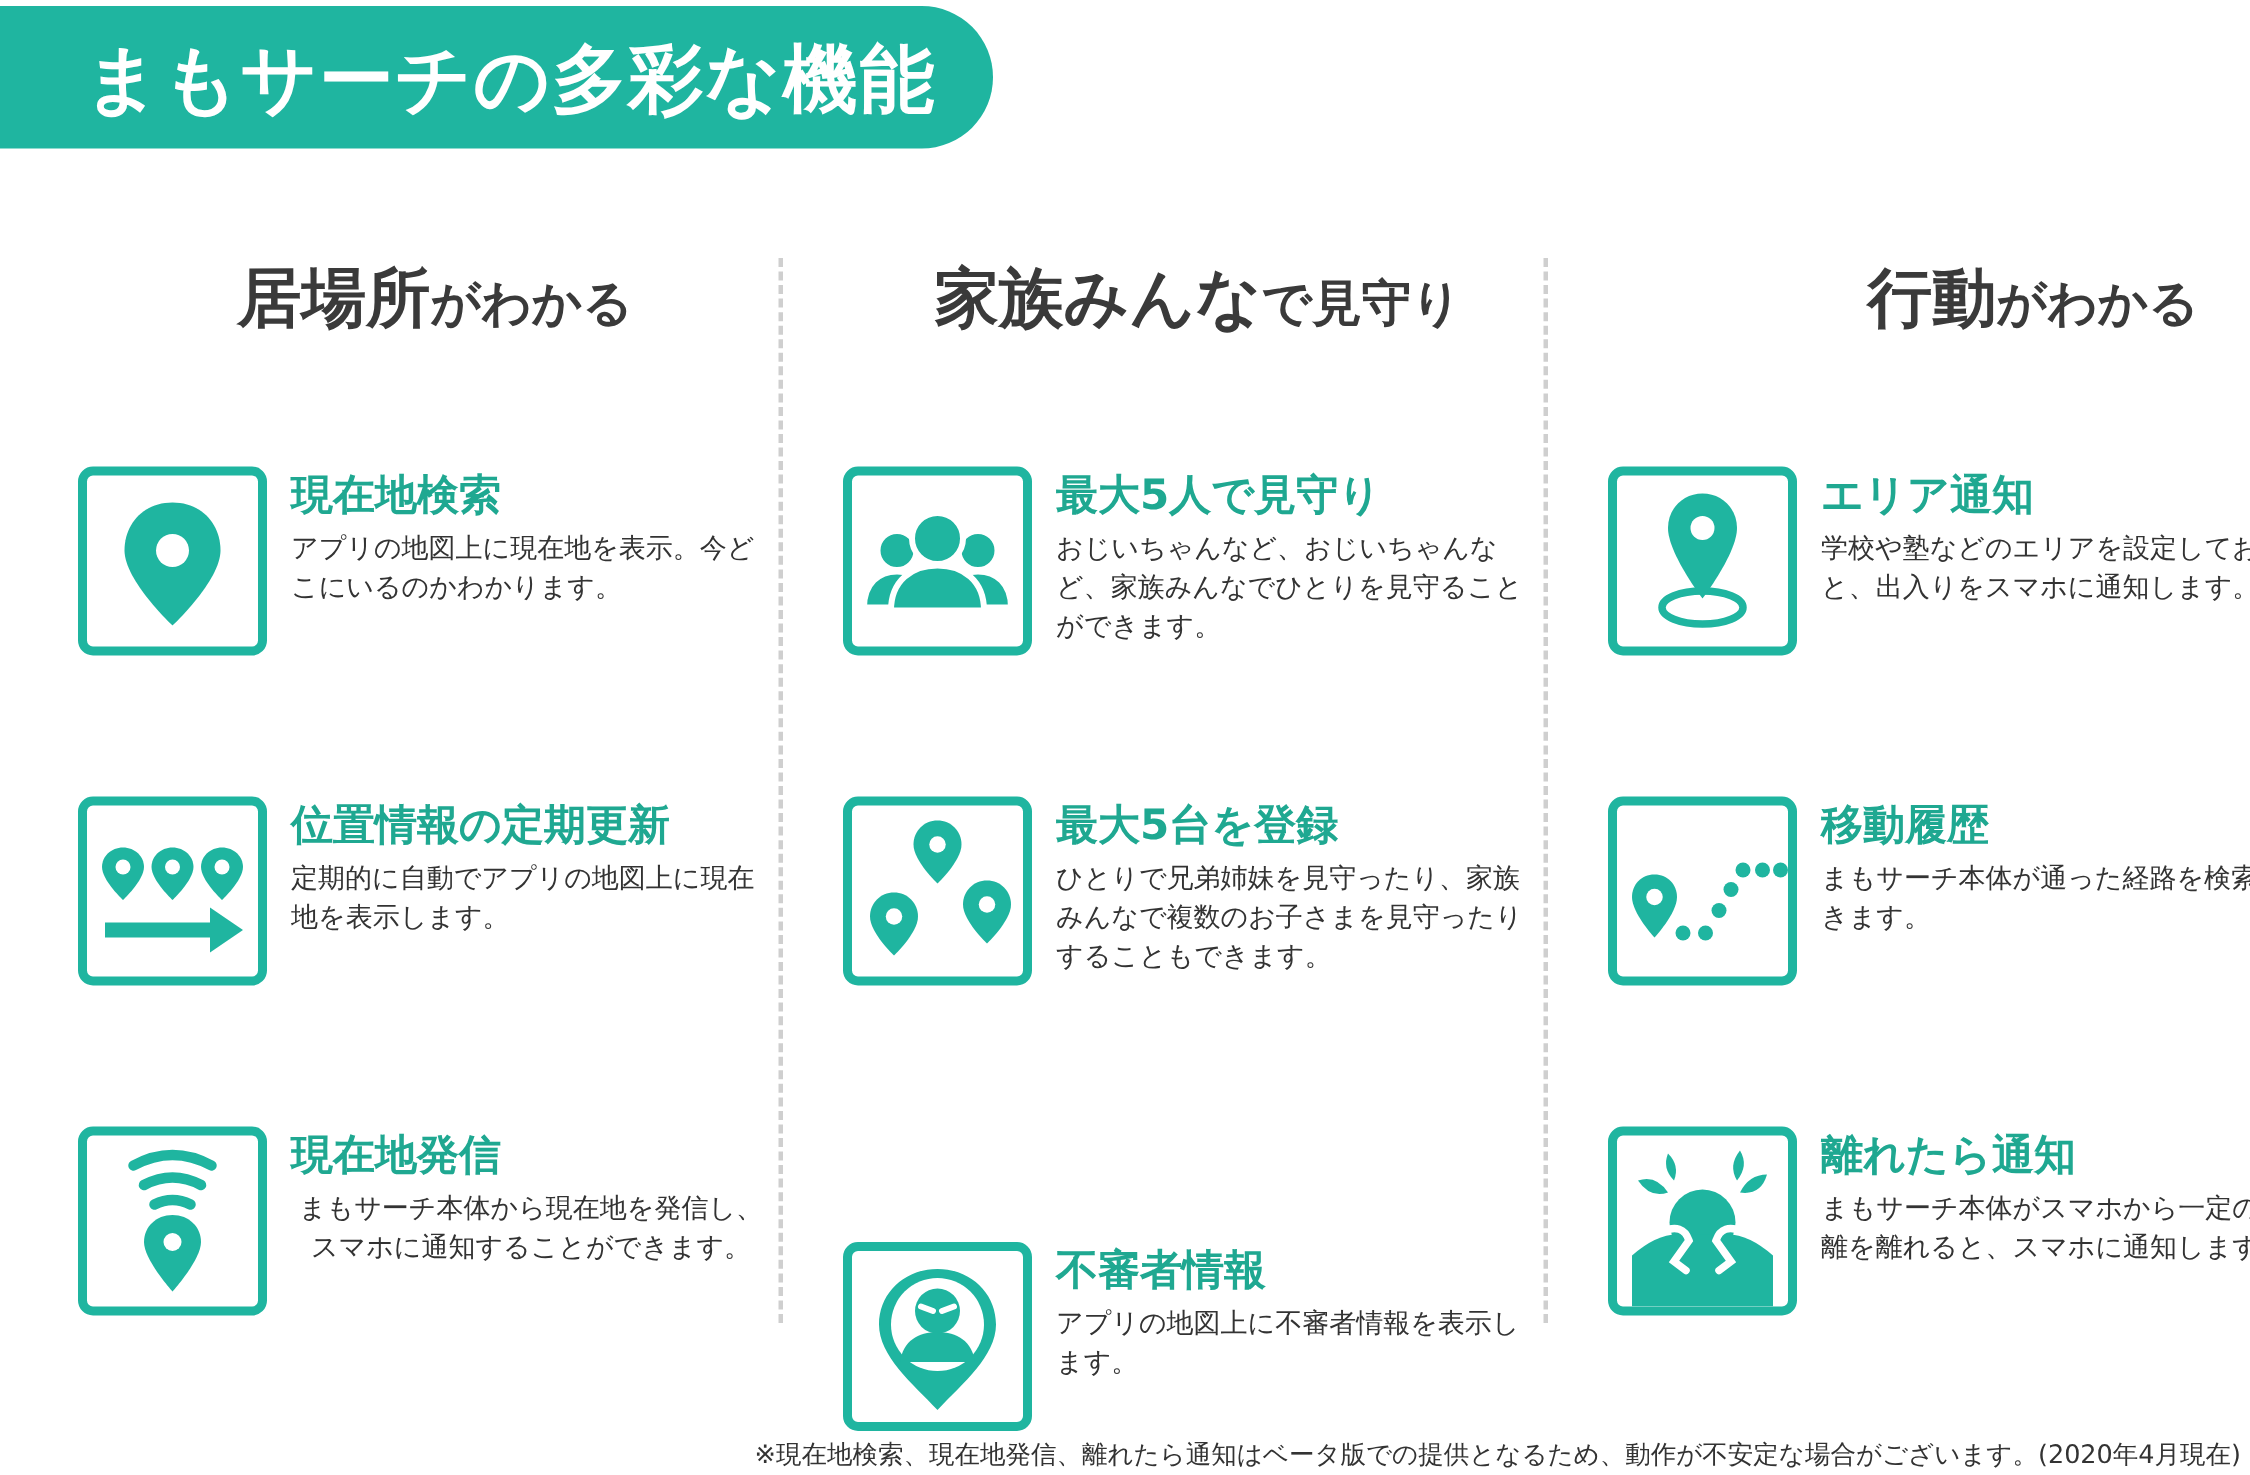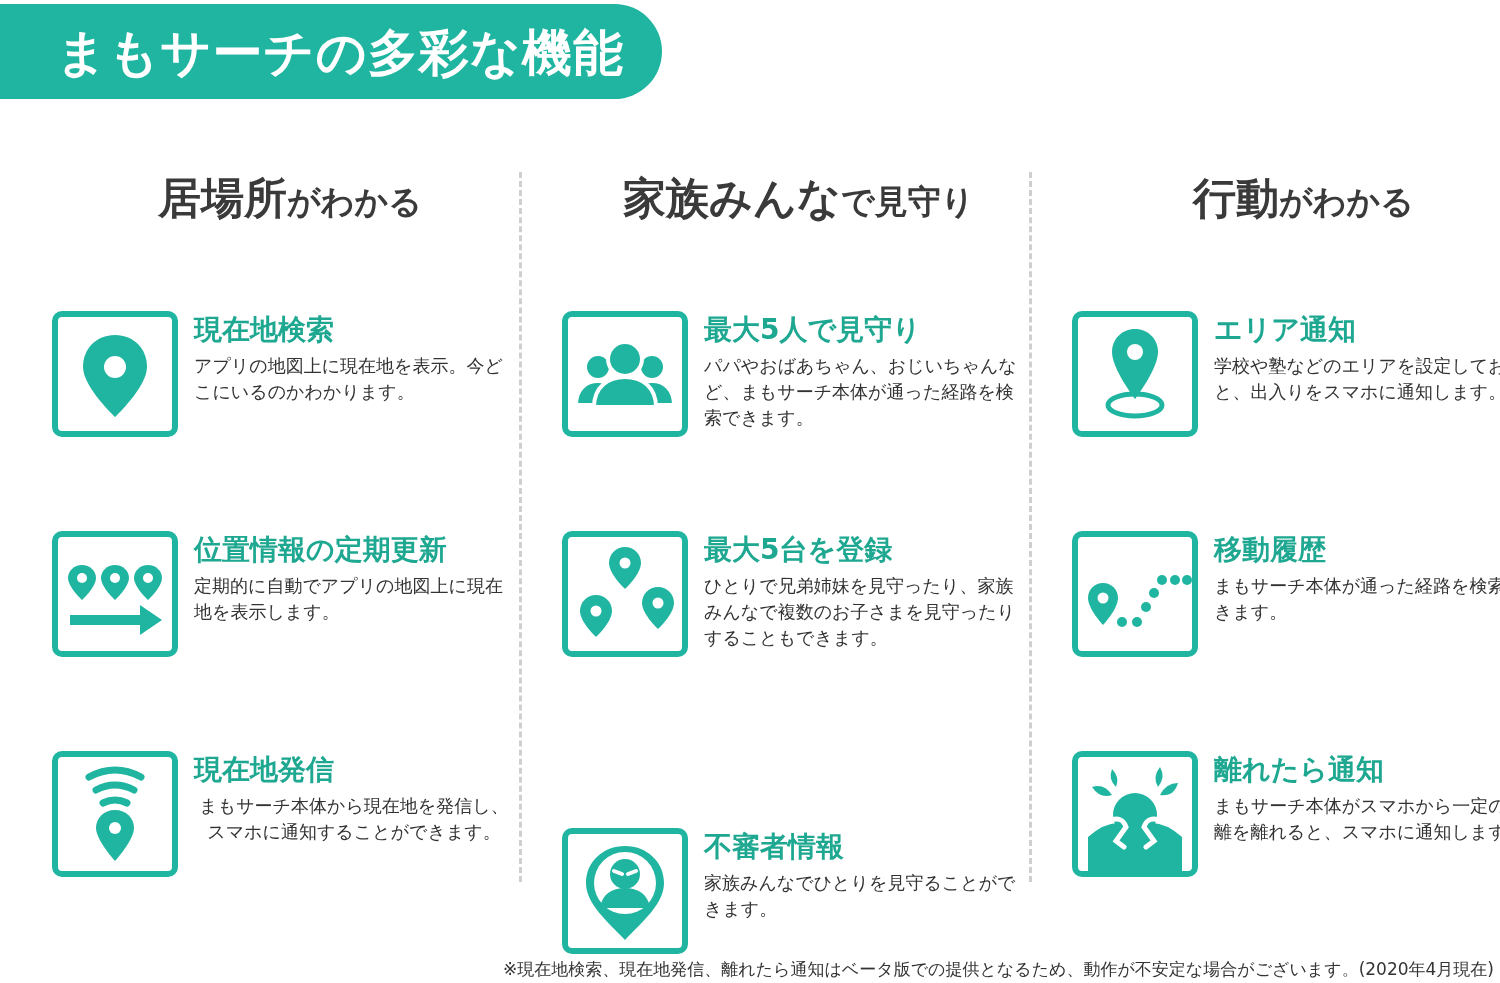--- a/index.html
+++ b/index.html
@@ -118,21 +118,21 @@
         <circle cx="30" cy="50" r="13"></circle>
         <path d="M8 88 C8 72 18 64 30 64 C42 64 52 72 52 88 Z"></path>
         <circle cx="84" cy="50" r="13"></circle>
         <path d="M62 88 C62 72 72 64 84 64 C96 64 106 72 106 88 Z"></path>
         <circle cx="57" cy="42" r="17"></circle>
         <path d="M26 90 C26 70 40 60 57 60 C74 60 88 70 88 90 Z"></path>
       </g>
     </svg>
   </div>
   <div class="card-title">最大5人で見守り</div>
-  <div class="card-desc">パパやおばあちゃん、おじいちゃんなど、まもサーチ本体が通った経路を検索できます。</div>
+  <div class="card-desc">おじいちゃんなど、おじいちゃんなど、家族みんなでひとりを見守ることができます。</div>
 </div>
 
 <div class="card" style="left:562px; top:531px;">
   <div class="icon-box">
     <svg viewBox="0 0 114 114">
       <g fill="#1fb5a0">
         <path d="M57 10 C48 10 41 17 41 26 C41 37 57 52 57 52 C57 52 73 37 73 26 C73 17 66 10 57 10 Z"></path>
         <path d="M28 58 C19 58 12 65 12 74 C12 85 28 100 28 100 C28 100 44 85 44 74 C44 65 37 58 28 58 Z"></path>
         <path d="M90 50 C81 50 74 57 74 66 C74 77 90 92 90 92 C90 92 106 77 106 66 C106 57 99 50 90 50 Z"></path>
       </g>
@@ -151,24 +151,24 @@
   <div class="icon-box">
     <svg viewBox="0 0 114 114">
       <path d="M57 12 C35 12 18 28 18 49 C18 70 40 88 57 106 C74 88 96 70 96 49 C96 28 79 12 57 12 Z" fill="#1fb5a0"></path>
       <circle cx="57" cy="49" r="31" fill="#fff"></circle>
       <circle cx="57" cy="40" r="15" fill="#1fb5a0"></circle>
       <path d="M32 74 C34 60 44 54 57 54 C70 54 80 60 82 74 Z" fill="#1fb5a0"></path>
       <path d="M46 37 L54 40 M60 40 L68 37" stroke="#fff" stroke-width="4" stroke-linecap="round"></path>
     </svg>
   </div>
   <div class="card-title">不審者情報</div>
-  <div class="card-desc">家族みんなでひとりを見守ることができます。</div>
-</div>
-
-<div class="col-heading" style="left:1160px;text-align:right;">
+  <div class="card-desc">アプリの地図上に不審者情報を表示します。</div>
+</div>
+
+<div class="col-heading" style="left:1212px;text-align:right;">
   <span class="big">行動</span><span class="small">がわかる</span>
 </div>
 
 <div class="card" style="left:1072px; top:311px;">
   <div class="icon-box">
     <svg viewBox="0 0 114 114">
       <ellipse cx="57" cy="88" rx="27" ry="11" fill="none" stroke="#1fb5a0" stroke-width="5"></ellipse>
       <path d="M57 12 C44 12 34 22 34 35 C34 52 57 82 57 82 C57 82 80 52 80 35 C80 22 70 12 57 12 Z" fill="#1fb5a0"></path>
       <circle cx="57" cy="35" r="8" fill="#fff"></circle>
     </svg>

